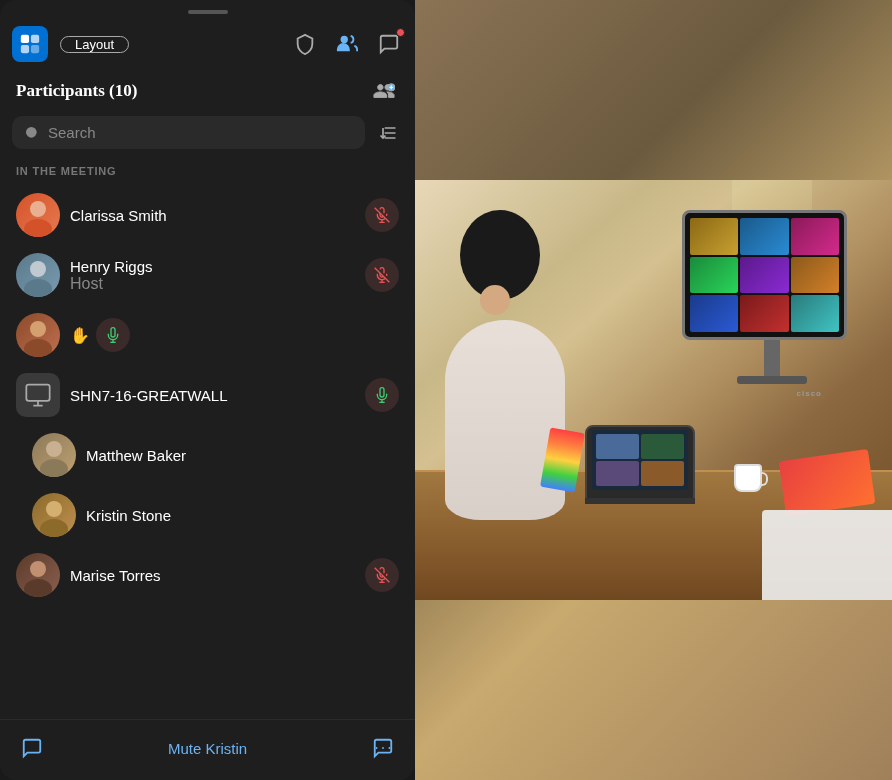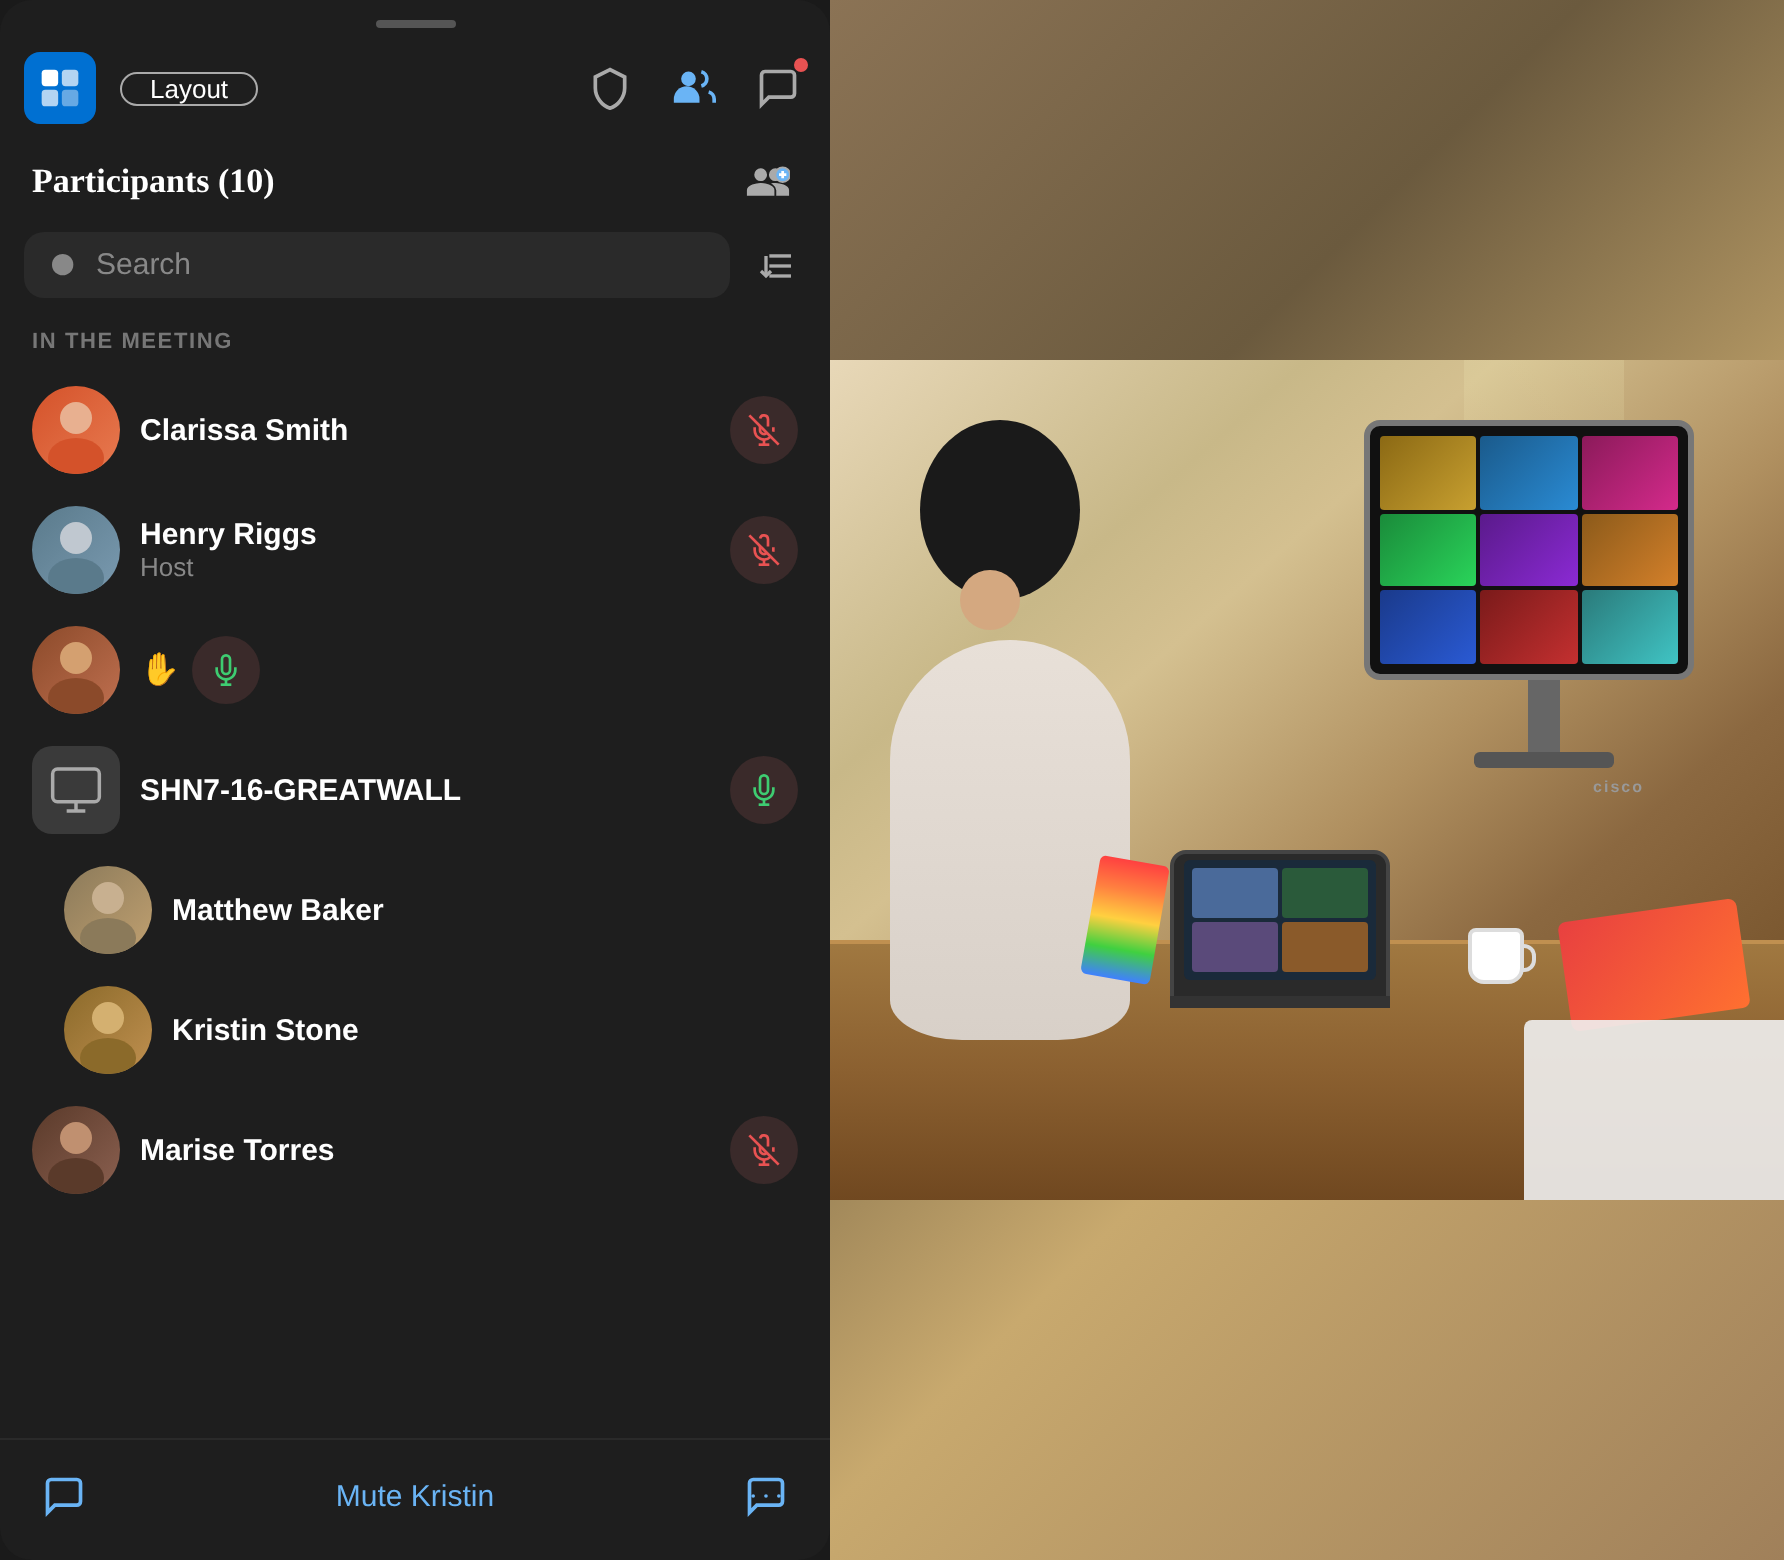--- a/index.html
+++ b/index.html
@@ -233,29 +233,29 @@
     }
 
     .participant-info {
       flex: 1;
       min-width: 0;
     }
 
     .participant-name {
       color: #fff;
       font-size: 15px;
-      font-weight: 700;
+      font-weight: 400;
       white-space: nowrap;
       overflow: hidden;
       text-overflow: ellipsis;
     }
 
     .participant-role {
       color: #888;
-      font-size: 13px;
+      font-size: 16px;
     }
 
     .participant-actions {
       display: flex;
       align-items: center;
       gap: 6px;
     }
 
     .hand-icon {
       color: #e8a020;

